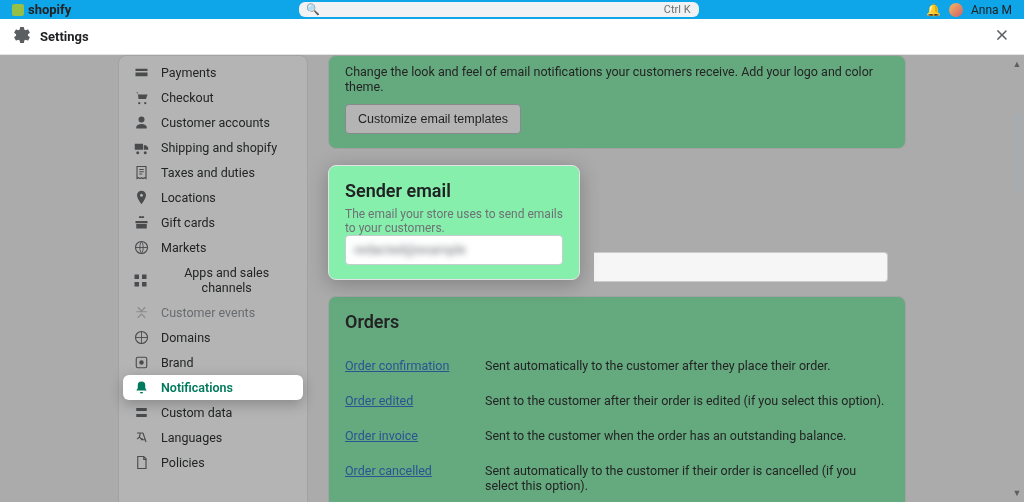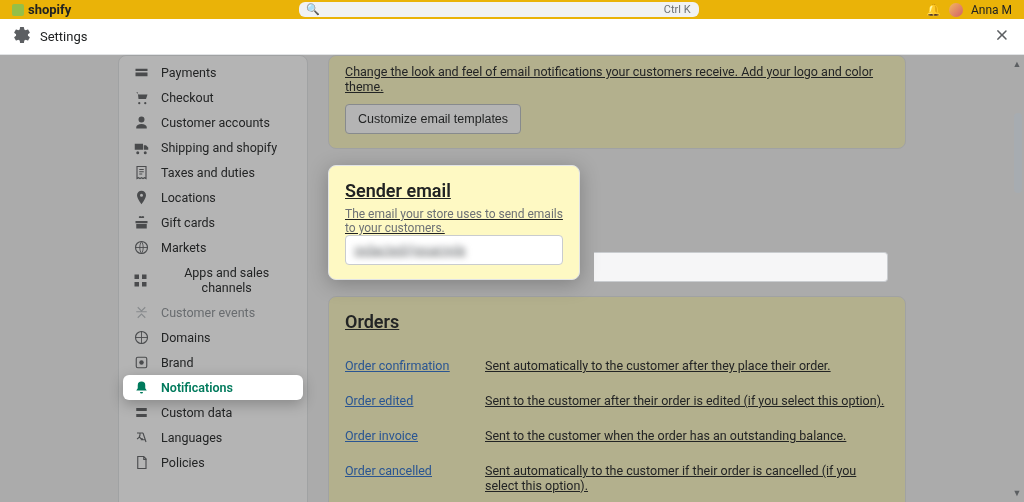--- a/index.html
+++ b/index.html
@@ -10,21 +10,21 @@
     height: 502px;
     overflow: hidden;
     position: relative;
     font-size: 13px;
     color: #202223;
   }
 
   
   .app-topbar {
     height: 19px;
-    background: #eab308;
+    background: #0ea5e9;
     display:flex;
     align-items:center;
     padding: 0 12px;
     justify-content: space-between;
   }
   .app-topbar .logo { font-weight:700; color:#202223; font-size:13px; display:flex; align-items:center; gap:4px;}
   .app-topbar .logo-dot { width:12px;height:12px;border-radius:2px;background:#95bf47;display:inline-block;}
   .app-topbar .searchwrap {
     flex: 0 0 400px;
     margin: 0 auto;
@@ -44,21 +44,21 @@
   
   .settings-bar {
     height: 36px;
     background: #fff;
     border-bottom: 1px solid #e1e3e5;
     display: flex;
     align-items: center;
     padding: 0 14px;
     justify-content: space-between;
   }
-  .settings-bar .left { display: flex; align-items: center; gap: 10px; }
+  .settings-bar .left { display: flex; align-items: center; gap: 10px; font-weight: bold; }
   .settings-bar .left svg { width:16px; height:16px; fill:#5c5f62; }
   .settings-bar .title { font-size: 13px; color: #202223; }
   .settings-bar .close svg { width:16px;height:16px; fill:#5c5f62; }
 
   .workspace {
     position: absolute;
     top: 55px;
     left: 0; right: 0; bottom: 0;
     background: #f1f1f1;
     overflow: hidden;
@@ -104,25 +104,24 @@
   .sidebar-item.active .icn svg { fill:#007a5c; }
 
   .content-area {
     flex: 1;
     display:flex;
     flex-direction:column;
     gap: 16px;
   }
 
   .card {
-    background:#fef9c3;
+    background:#86efac;
     border:1px solid #e1e3e5;
     border-radius:8px;
     padding: 14px 16px;
-    text-decoration: underline;
   }
 
   .card .intro-text { font-size:12.5px;color:#202223;}
   .btn-secondary {
     display:inline-block;
     margin-top:10px;
     padding: 7px 12px;
     border:1px solid #babfc3;
     border-radius:4px;
     background:#fff;

